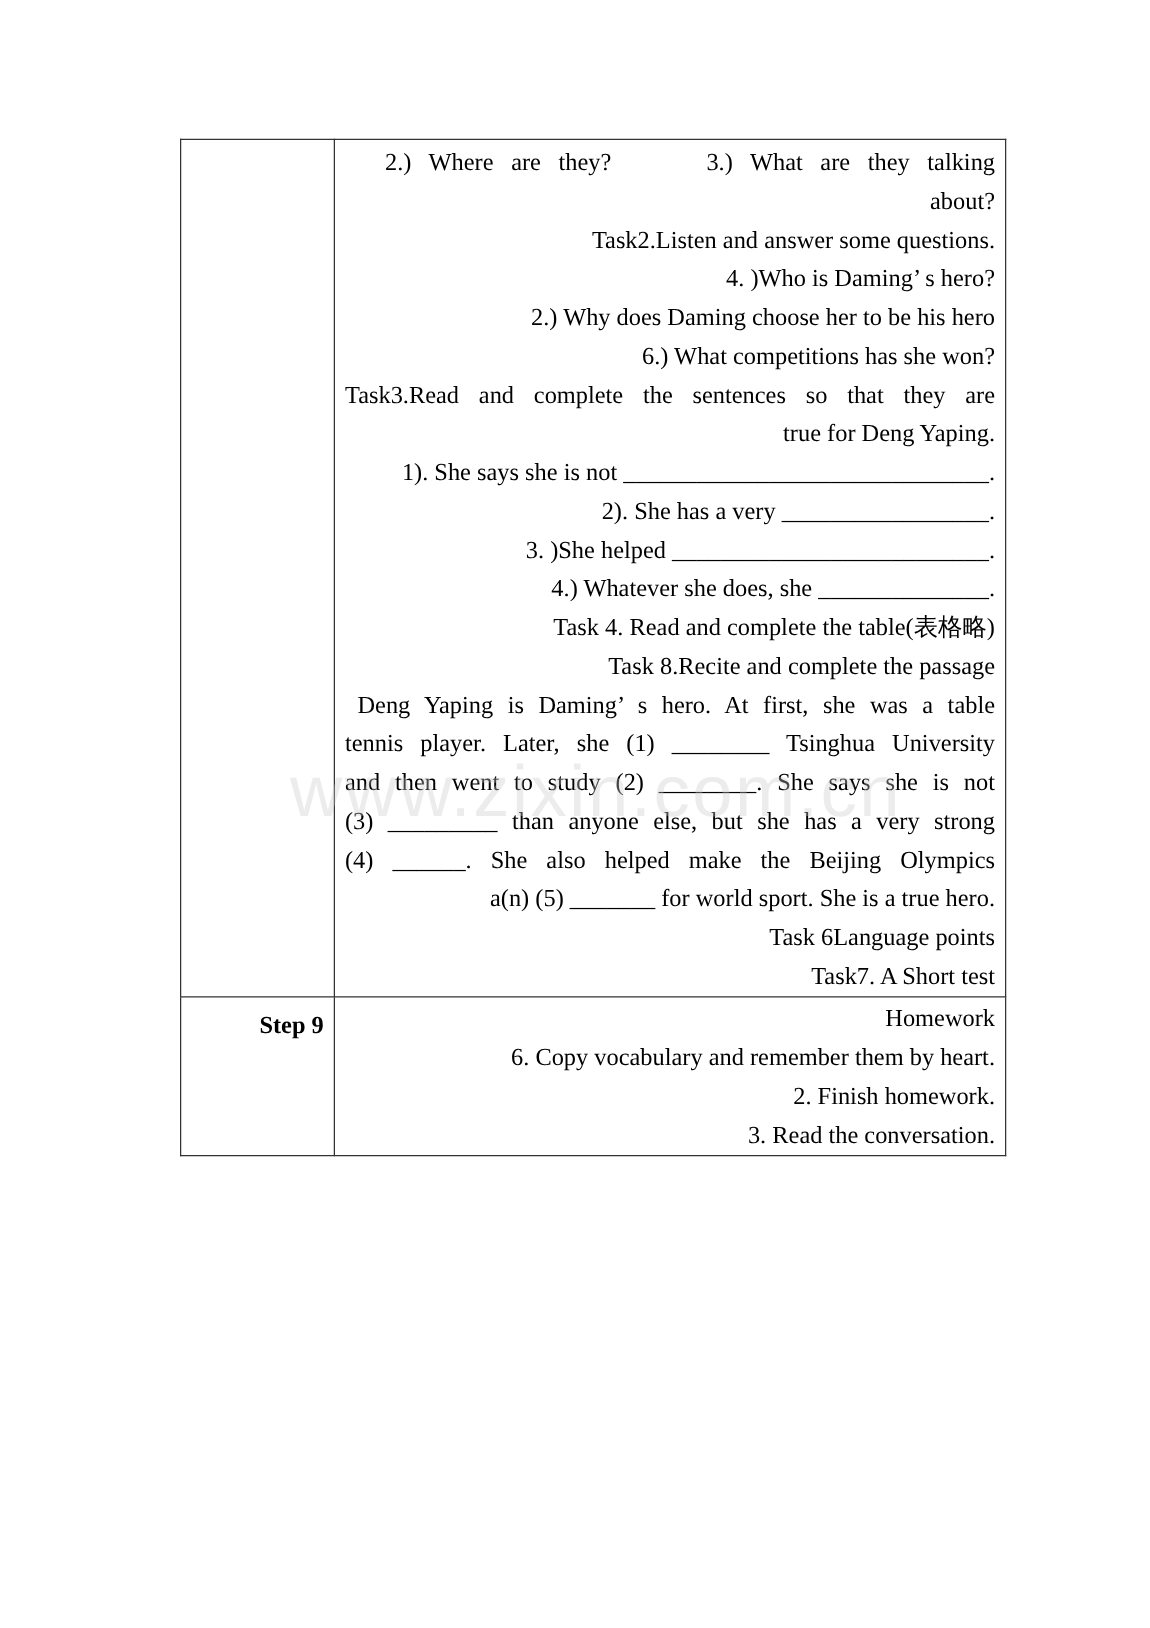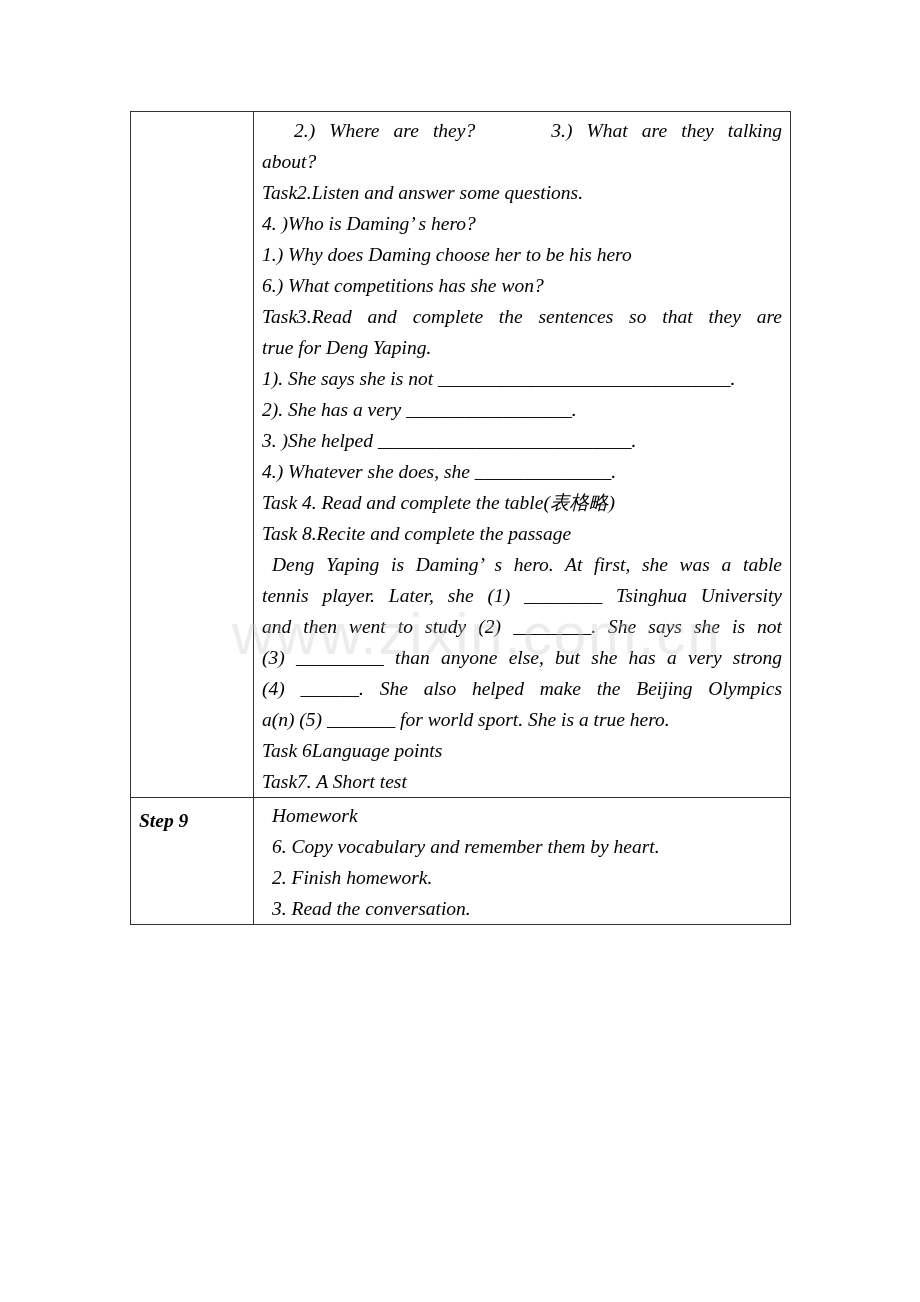--- a/index.html
+++ b/index.html
@@ -1,23 +1,23 @@
 <!DOCTYPE html>
 <html><head>
 <meta charset="utf-8">
 <style>
   html, body { margin:0; padding:0; background:#ffffff; }
   body { width:920px; height:1302px; position:relative; overflow:hidden;
          font-family:"Liberation Serif", serif; color:#000; font-size:19.5px; }
-  .tbl { position:absolute; left:130px; top:111px; width:659px; border-collapse:collapse; table-layout:fixed;font-style:italic; }
+  .tbl { position:absolute; left:144px; top:111px; width:659px; border-collapse:collapse; table-layout:fixed; }
   .tbl td { border:1px solid #333; vertical-align:top; padding:0; }
-  .c1 { width:122px; }
+  .c1 { width:122px;text-align:right; }
   .c2 { width:536px; }
   .cell { padding:4px 8px 0 8px; }
-  .line { line-height:31px; height:31px; white-space:nowrap; }
+  .line { line-height:31px; height:31px; white-space:nowrap;text-align:right; }
   .just { text-align:justify; text-align-last:justify; white-space:normal; height:31px; overflow:hidden; }
   .ind1 { padding-left:32px; }
   .ind2 { padding-left:10px; }
   .stepcell { padding:10px 8px 0 8px; font-weight:bold; }
   .hw { padding:2px 8px 0 18px; }
   .sp { display:inline-block; width:62px; }
   .watermark { position:absolute; left:232px; top:600px; font-family:"Liberation Sans", sans-serif;
                font-size:58px; color:rgba(200,200,200,0.35); letter-spacing:2px; pointer-events:none; }
 </style>
 </head>
@@ -28,21 +28,21 @@
       <tr>
     <td class="c1">
       <div class="stepcell"></div>
     </td>
     <td class="c2">
       <div class="cell" style="padding-top:3px;">
         <div class="line just ind1"><span>2.) Where are they?</span><span class="sp"></span> <span>3.) What are they talking</span></div>
         <div class="line">about?</div>
         <div class="line">Task2.Listen and answer some questions.</div>
         <div class="line">4. )Who is Daming’ s hero?</div>
-        <div class="line">1.) Why does Daming choose her to be his hero</div>
+        <div class="line">2.) Why does Daming choose her to be his hero</div>
         <div class="line">6.) What competitions has she won?</div>
         <div class="line just">Task3.Read and complete the sentences so that they are</div>
         <div class="line">true for Deng Yaping.</div>
         <div class="line">1). She says she is not ______________________________.</div>
         <div class="line">2). She has a very _________________.</div>
         <div class="line">3. )She helped __________________________.</div>
         <div class="line">4.) Whatever she does, she ______________.</div>
         <div class="line">Task 4. Read and complete the table(表格略)</div>
         <div class="line">Task 8.Recite and complete the passage</div>
         <div class="line just ind2">Deng Yaping is Daming’ s hero. At first, she was a table</div>

